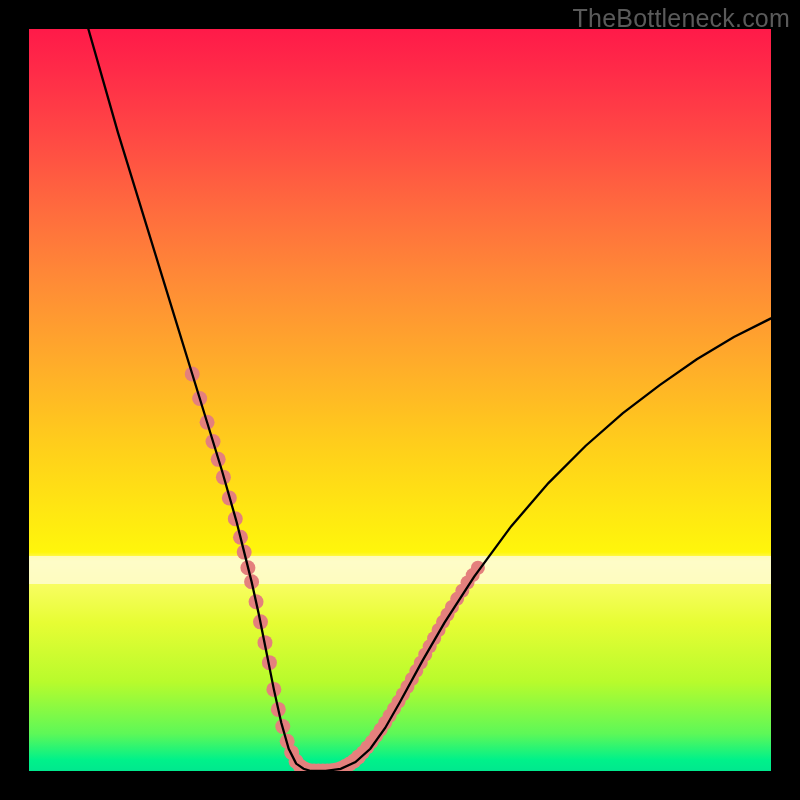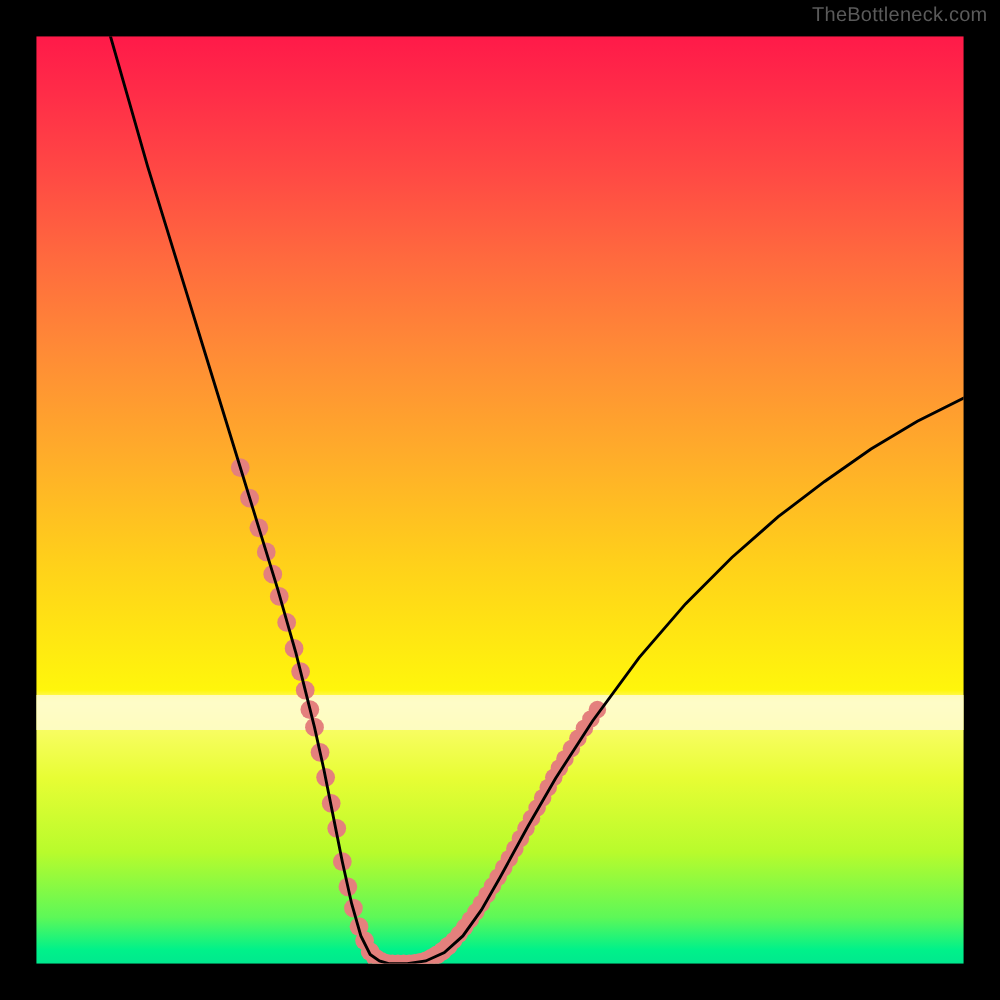--- a/index.html
+++ b/index.html
@@ -54,21 +54,21 @@
     position: absolute;
     inset: 0;
     width: 100%;
     height: 100%;
   }
   .watermark {
     position: absolute;
     top: 4px;
     right: 10px;
     color: #5a5a5a;
-    font-size: 16px;
+    font-size: 25px;
     font-weight: 500;
     letter-spacing: 0.2px;
   }
 </style>
 </head>
 <body>
 
 <div class="frame">
   <div class="gradient"></div>
   <div class="pale-band"></div>

